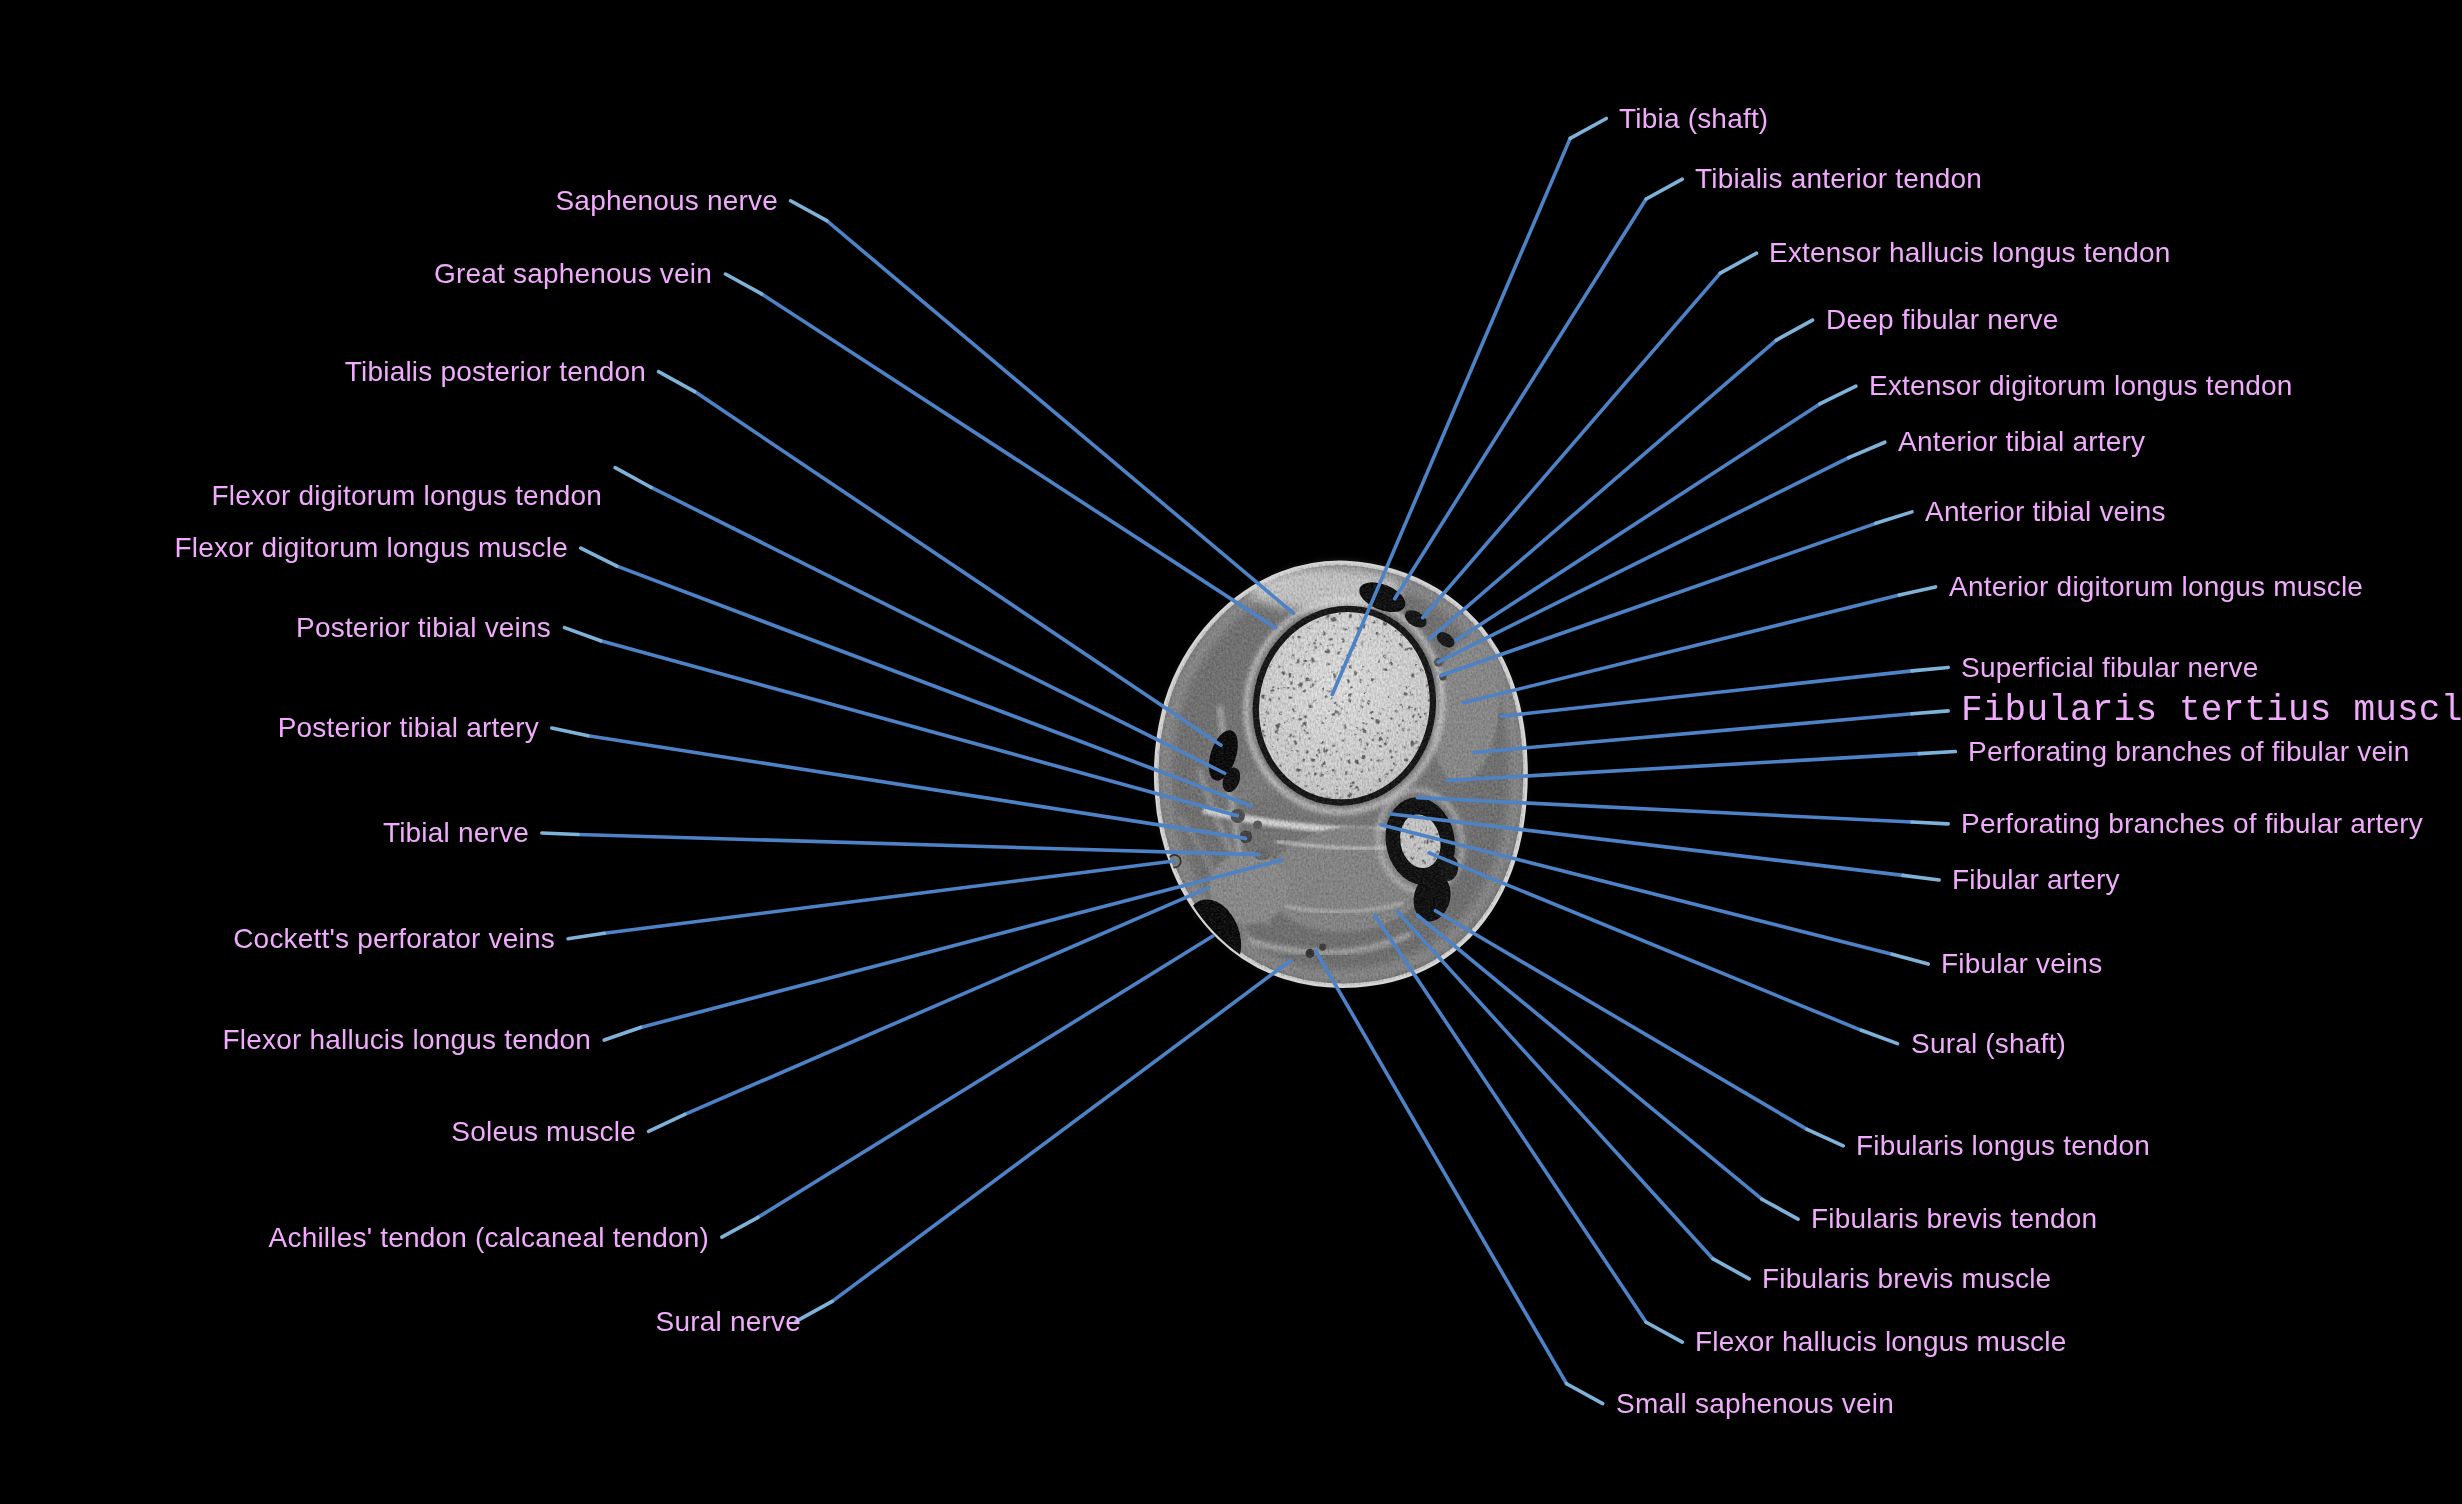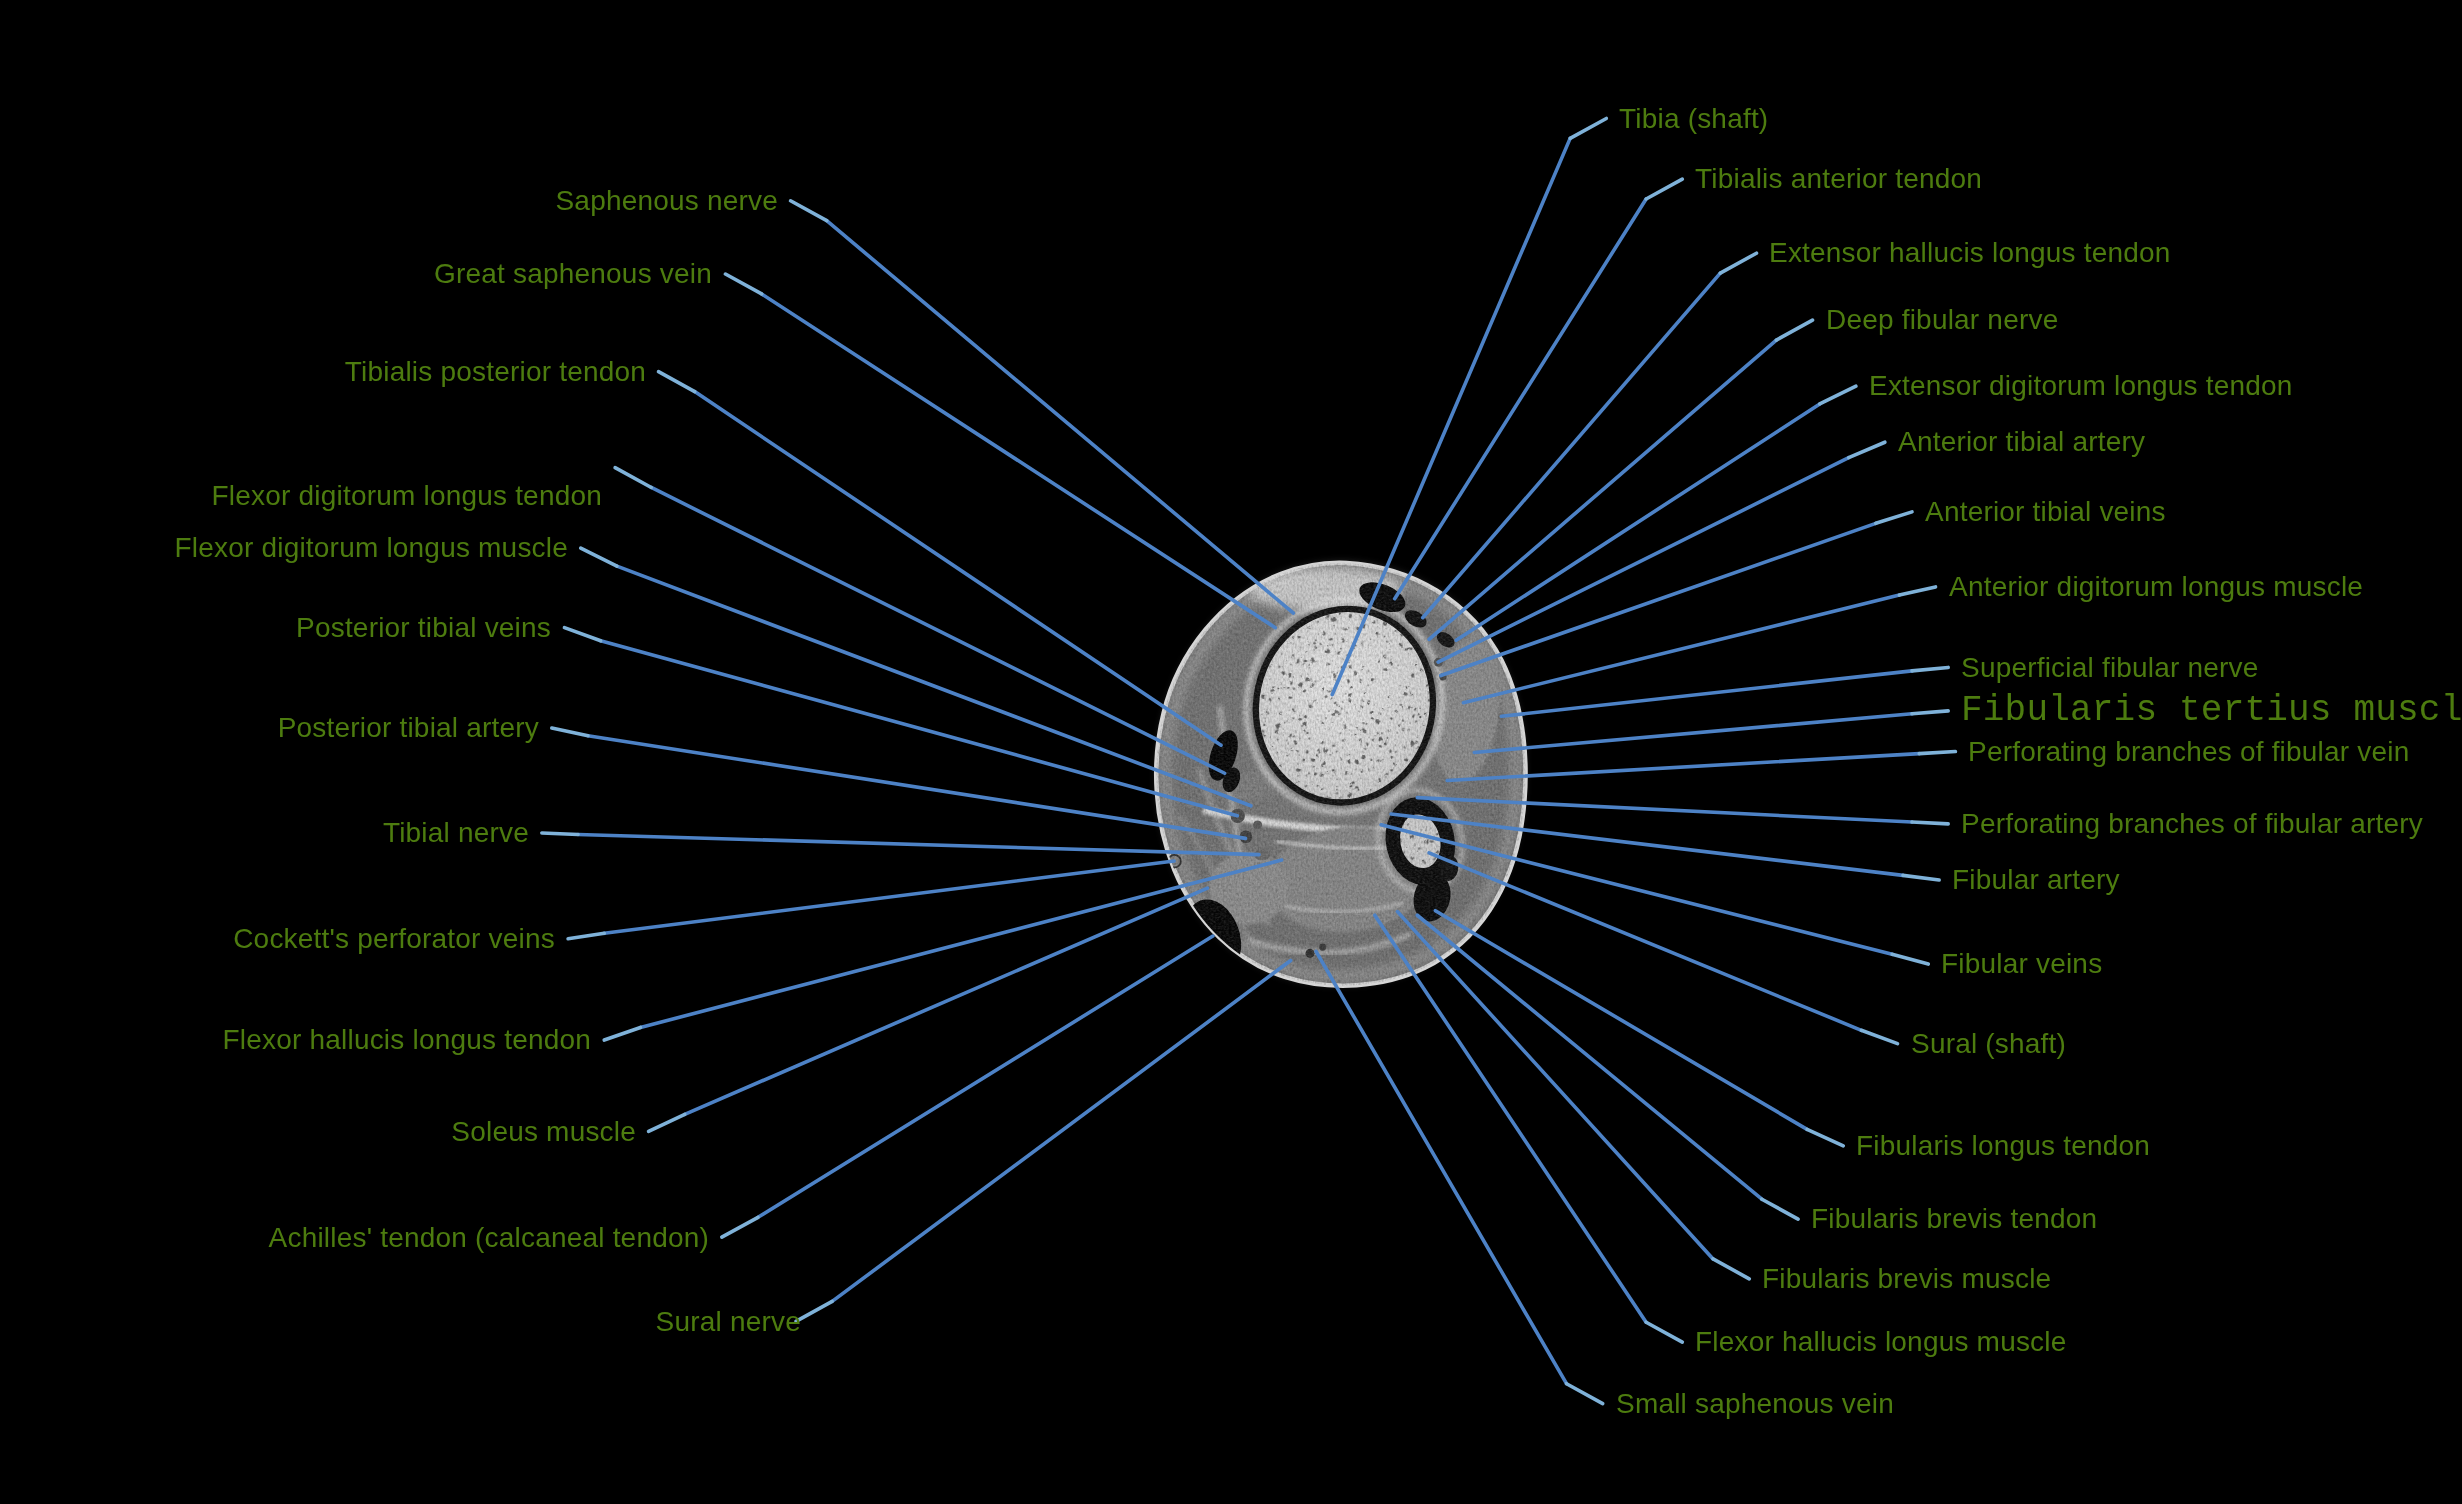--- a/index.html
+++ b/index.html
@@ -2,21 +2,21 @@
 <html style="font-size:14.5px"><head>
 <meta charset="utf-8">
 <style>
   html,body{margin:0;padding:0;background:#000;}
   #canvas{
     position:relative;width:2462px;height:1504px;background:#000;
     overflow:hidden;font-family:"Liberation Sans",sans-serif;
   }
   .label{
     position:absolute;transform:translateY(-50%);white-space:nowrap;
-    color:#4d7c0f;font-size:28px;letter-spacing:0.2px;line-height:1;
+    color:#f0abfc;font-size:28px;letter-spacing:0.2px;line-height:1;
   }
   .label.alt{font-family:Liberation Mono, monospace;font-size:36px;}
   .overlay{position:absolute;left:0;top:0;}
   #mri-holder{position:absolute;left:1113px;top:543px;width:470px;height:470px;}
 </style>
 </head>
 <body>
 
 <div id="canvas">
 

